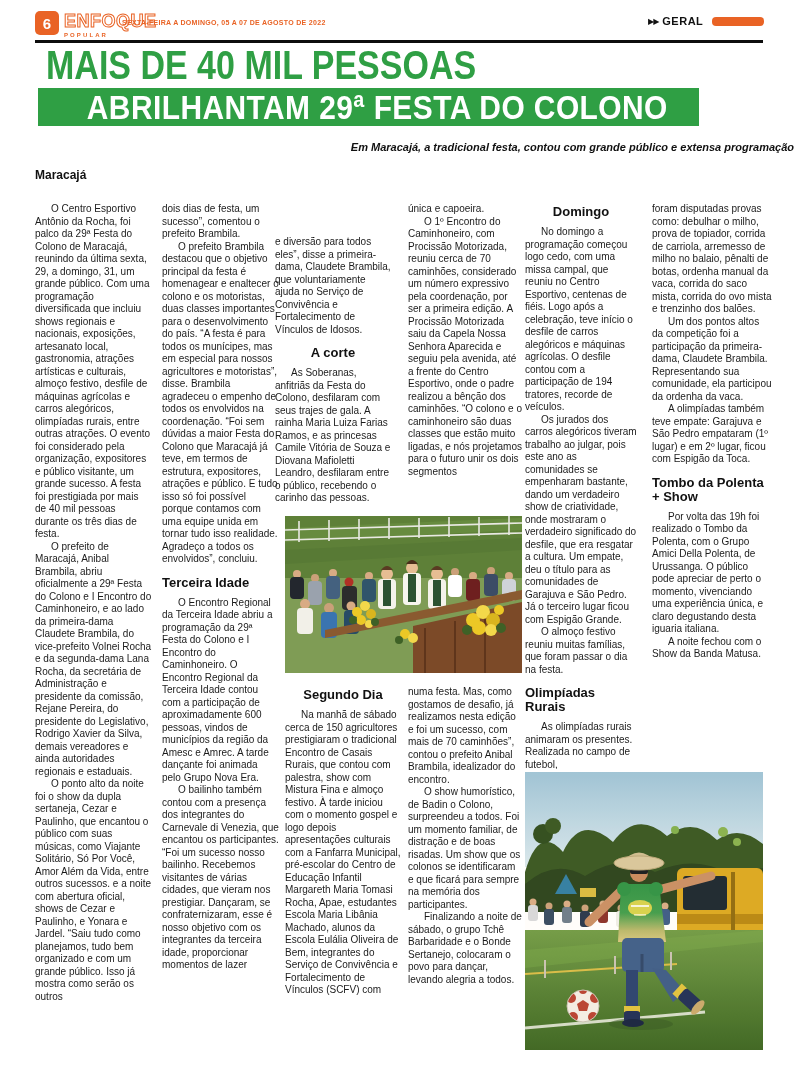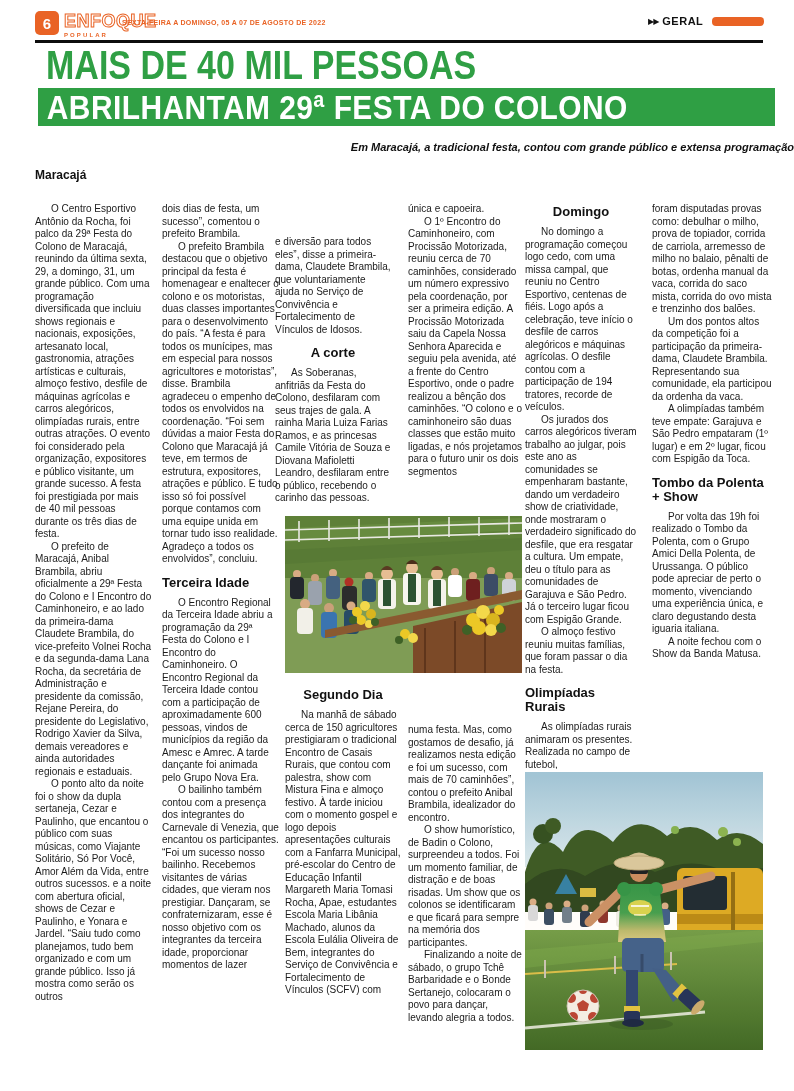--- a/index.html
+++ b/index.html
@@ -17,40 +17,40 @@
             letter-spacing:.3px;color:#E96325;}
   .section-tag{position:absolute;left:648px;top:15px;display:flex;align-items:center;}
   .arrows{font-size:8px;color:#111;margin-right:4px;letter-spacing:-1px;}
   .section-label{font-size:11px;font-weight:bold;color:#111;letter-spacing:.5px;}
   .section-bar{display:inline-block;width:52px;height:9px;background:#E96325;border-radius:4px;margin-left:9px;}
   .rule{position:absolute;left:35px;top:40px;width:728px;height:3px;background:#0D0D0D;}
   
   .deck{position:absolute;left:46px;top:44px;margin:0;font-size:40px;line-height:42px;
         font-weight:bold;color:#2F9F44;letter-spacing:0;transform:scaleX(.85);
         transform-origin:left top;white-space:nowrap;}
-  .mainbar{position:absolute;left:38px;top:88px;width:737px;height:38px;background:#2F9F44;
-           display:flex;align-items:center;overflow:hidden;}
+  .mainbar{position:absolute;left:38px;top:88px;width:621px;height:38px;background:#2F9F44;
+           display:flex;align-items:center;overflow:hidden;padding-left:40px;}
   .mainbar span{color:#fff;font-size:34px;font-weight:bold;line-height:38px;padding-left:10px;
                 transform:scaleX(.88);transform-origin:left center;white-space:nowrap;letter-spacing:.5px;}
   .subtitle{position:absolute;left:0;right:0;top:141px;margin:0;text-align:right;
             font-size:11px;font-weight:bold;font-style:italic;color:#111;}
   .kicker{position:absolute;left:35px;top:168px;margin:0;font-size:12px;font-weight:bold;color:#111;}
   
   .colbox{position:absolute;overflow:hidden;font-size:10px;line-height:12.5px;color:#1b1b1b;}
   .para{margin:0;text-indent:16px;}
   .para.cont{text-indent:0;}
   .subhead{margin:10px 0 7px 0;font-size:13px;line-height:14px;font-weight:bold;color:#111;}
   .subhead.center{text-align:center;}
   .colbox .subhead:first-child{margin-top:2px;}
   #cb0{left:35px; top:203px;width:117px;height:840px;}
   #cb1{left:162px;top:203px;width:117px;height:840px;}
   #cb2{left:275px;top:203px;width:116px;height:306px;margin-top:33px;}
   #cb3{left:285px;top:686px;width:116px;height:362px;}
   #cb4{left:408px;top:203px;width:114px;height:306px;}
-  #cb5{left:408px;top:686px;width:114px;height:350px;margin-top:38px;}
+  #cb5{left:408px;top:686px;width:114px;height:350px;}
   #cb6{left:525px;top:203px;width:112px;height:566px;}
   #cb7{left:642px;top:203px;width:121px;height:562px;margin-left:10px;}
   
   figure{margin:0;padding:0;position:absolute;}
   #photo1{left:285px;top:516px;width:237px;height:157px;}
   #photo2{left:525px;top:772px;width:238px;height:278px;}
 </style>
 </head>
 <body>
 

